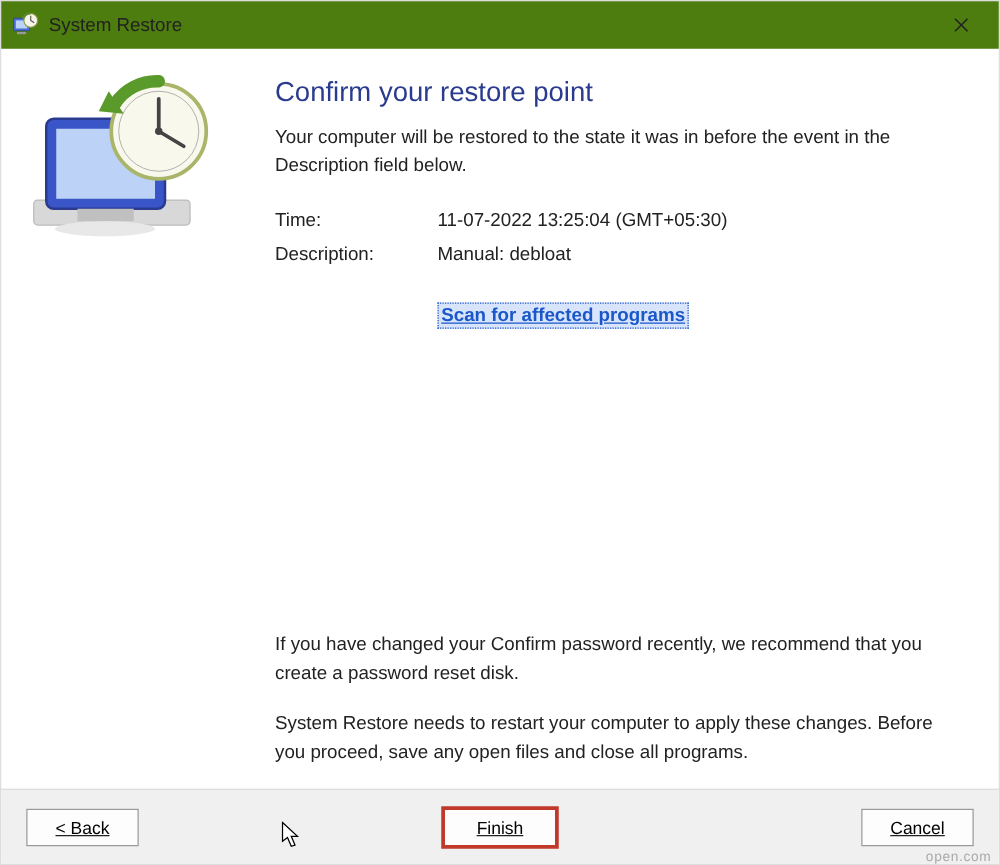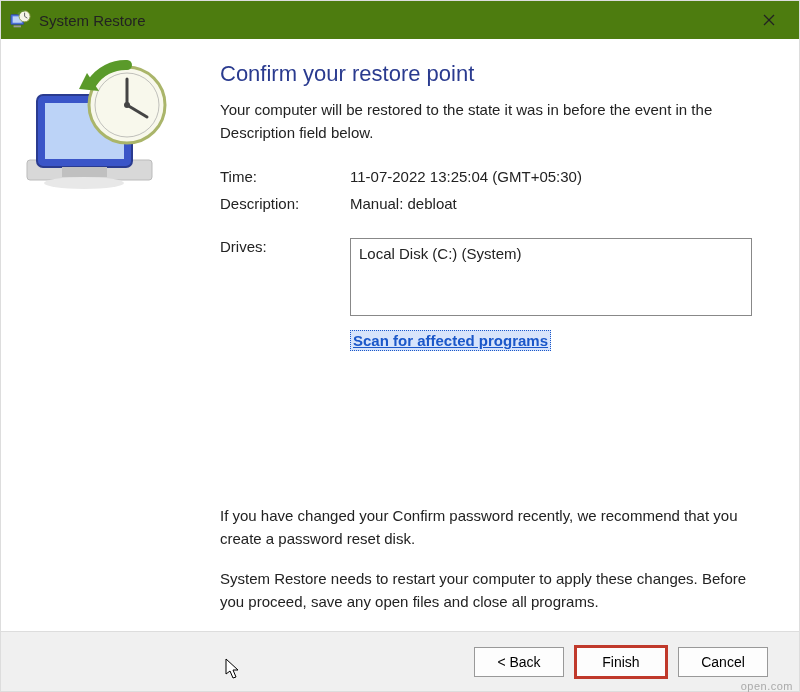--- a/index.html
+++ b/index.html
@@ -78,24 +78,25 @@
     display: inline-block;
   }
   .spacer { flex: 1; }
   .note { margin-bottom: 18px; line-height: 1.5; }
   .footer {
     height: 60px;
     background: #f0f0f0;
     border-top: 1px solid #ddd;
     display: flex;
     align-items: center;
-    justify-content: flex-end;
-    padding: 0 31px;
+    justify-content: space-between;
+    padding: 0 20px;
     gap: 12px;
     position: relative;
+    text-decoration: underline;
   }
   .footer button {
     min-width: 90px;
     height: 30px;
     padding: 0 14px;
     background: #fdfdfd;
     border: 1px solid #999;
     font-family: inherit;
     font-size: 14px;
     cursor: pointer;
@@ -168,28 +169,20 @@
       <div class="desc">Your computer will be restored to the state it was in before the event in the Description field below.</div>
 
       <div class="row">
         <div class="label">Time:</div>
         <div class="value">11-07-2022 13:25:04 (GMT+05:30)</div>
       </div>
       <div class="row" style="margin-bottom:26px;">
         <div class="label">Description:</div>
         <div class="value">Manual: debloat</div>
       </div>
-      <div class="row" style="align-items:flex-start;">
-        <div class="label">Drives:</div>
-        <div class="value">
-          <div class="drives-box">
-            <div>Local Disk (C:) (System)</div>
-          </div>
-        </div>
-      </div>
       <div class="row" style="margin-top:4px;font-weight:bold;">
         <div class="label"></div>
         <div class="value">
           <span class="scan-link">Scan for affected programs</span>
         </div>
       </div>
 
       <div class="spacer"></div>
 
       <div class="note">If you have changed your Confirm password recently, we recommend that you create a password reset disk.</div>

